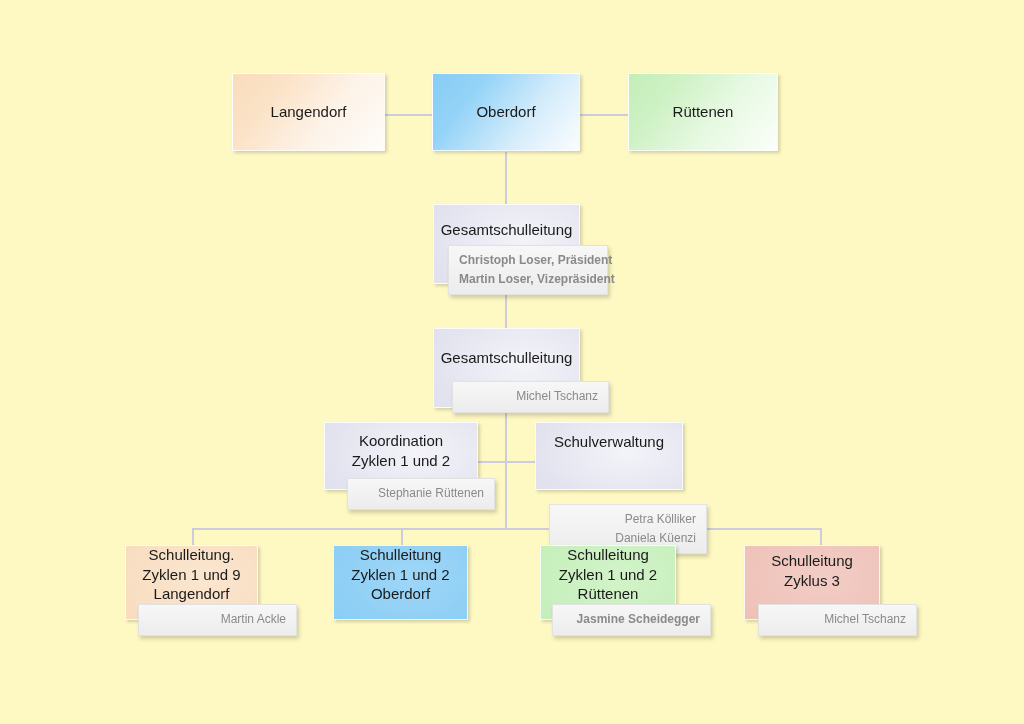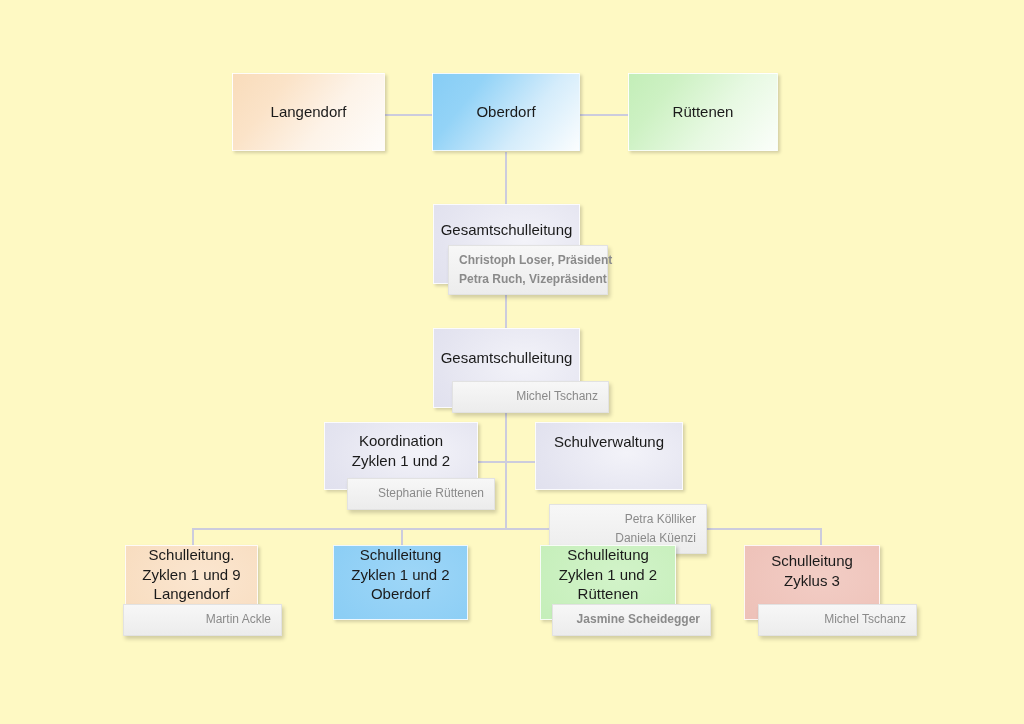--- a/index.html
+++ b/index.html
@@ -121,21 +121,21 @@
 
   <div class="node fill-green" style="left:628px; top:73px; width:150px; height:78px;">
     <span class="title">Rüttenen</span>
   </div>
 
   <div class="node fill-lavender" style="left:433px; top:204px; width:147px; height:80px;">
     <span class="title" style="position:relative; top:-14px;">Gesamtschulleitung</span>
   </div>
   <div class="panel" style="left:448px; top:245px; width:160px;font-weight:bold;">
     <div class="person">Christoph Loser, Präsident</div>
-    <div class="person">Petra Ruch, Vizepräsident</div>
+    <div class="person">Martin Loser, Vizepräsident</div>
   </div>
 
   <div class="node fill-lavender" style="left:433px; top:328px; width:147px; height:80px;">
     <span class="title" style="position:relative; top:-10px;">Gesamtschulleitung</span>
   </div>
   <div class="panel" style="left:452px; top:381px; width:157px;">
     <div class="person">Michel Tschanz</div>
   </div>
 
   <div class="node fill-lavender" style="left:324px; top:422px; width:154px; height:68px;">
@@ -152,21 +152,21 @@
   <div class="panel" style="left:549px; top:468px; width:158px;margin-top:36px;">
     <div class="person">Petra Kölliker</div>
     <div class="person">Daniela Küenzi</div>
   </div>
 
   <div class="node fill-orange-flat" style="left:125px; top:545px; width:133px; height:75px;">
     <span class="title" style="position:relative; top:-8px;">Schulleitung.
 Zyklen 1 und 9
 Langendorf</span>
   </div>
-  <div class="panel" style="left:123px; top:604px; width:159px;">
+  <div class="panel" style="left:138px; top:604px; width:159px;">
     <div class="person">Martin Ackle</div>
   </div>
 
   <div class="node fill-blue-flat" style="left:333px; top:545px; width:135px; height:75px;">
     <span class="title" style="position:relative; top:-8px;">Schulleitung
 Zyklen 1 und 2
 Oberdorf</span>
   </div>
 
   <div class="node fill-green-flat" style="left:540px; top:545px; width:136px; height:75px;">

